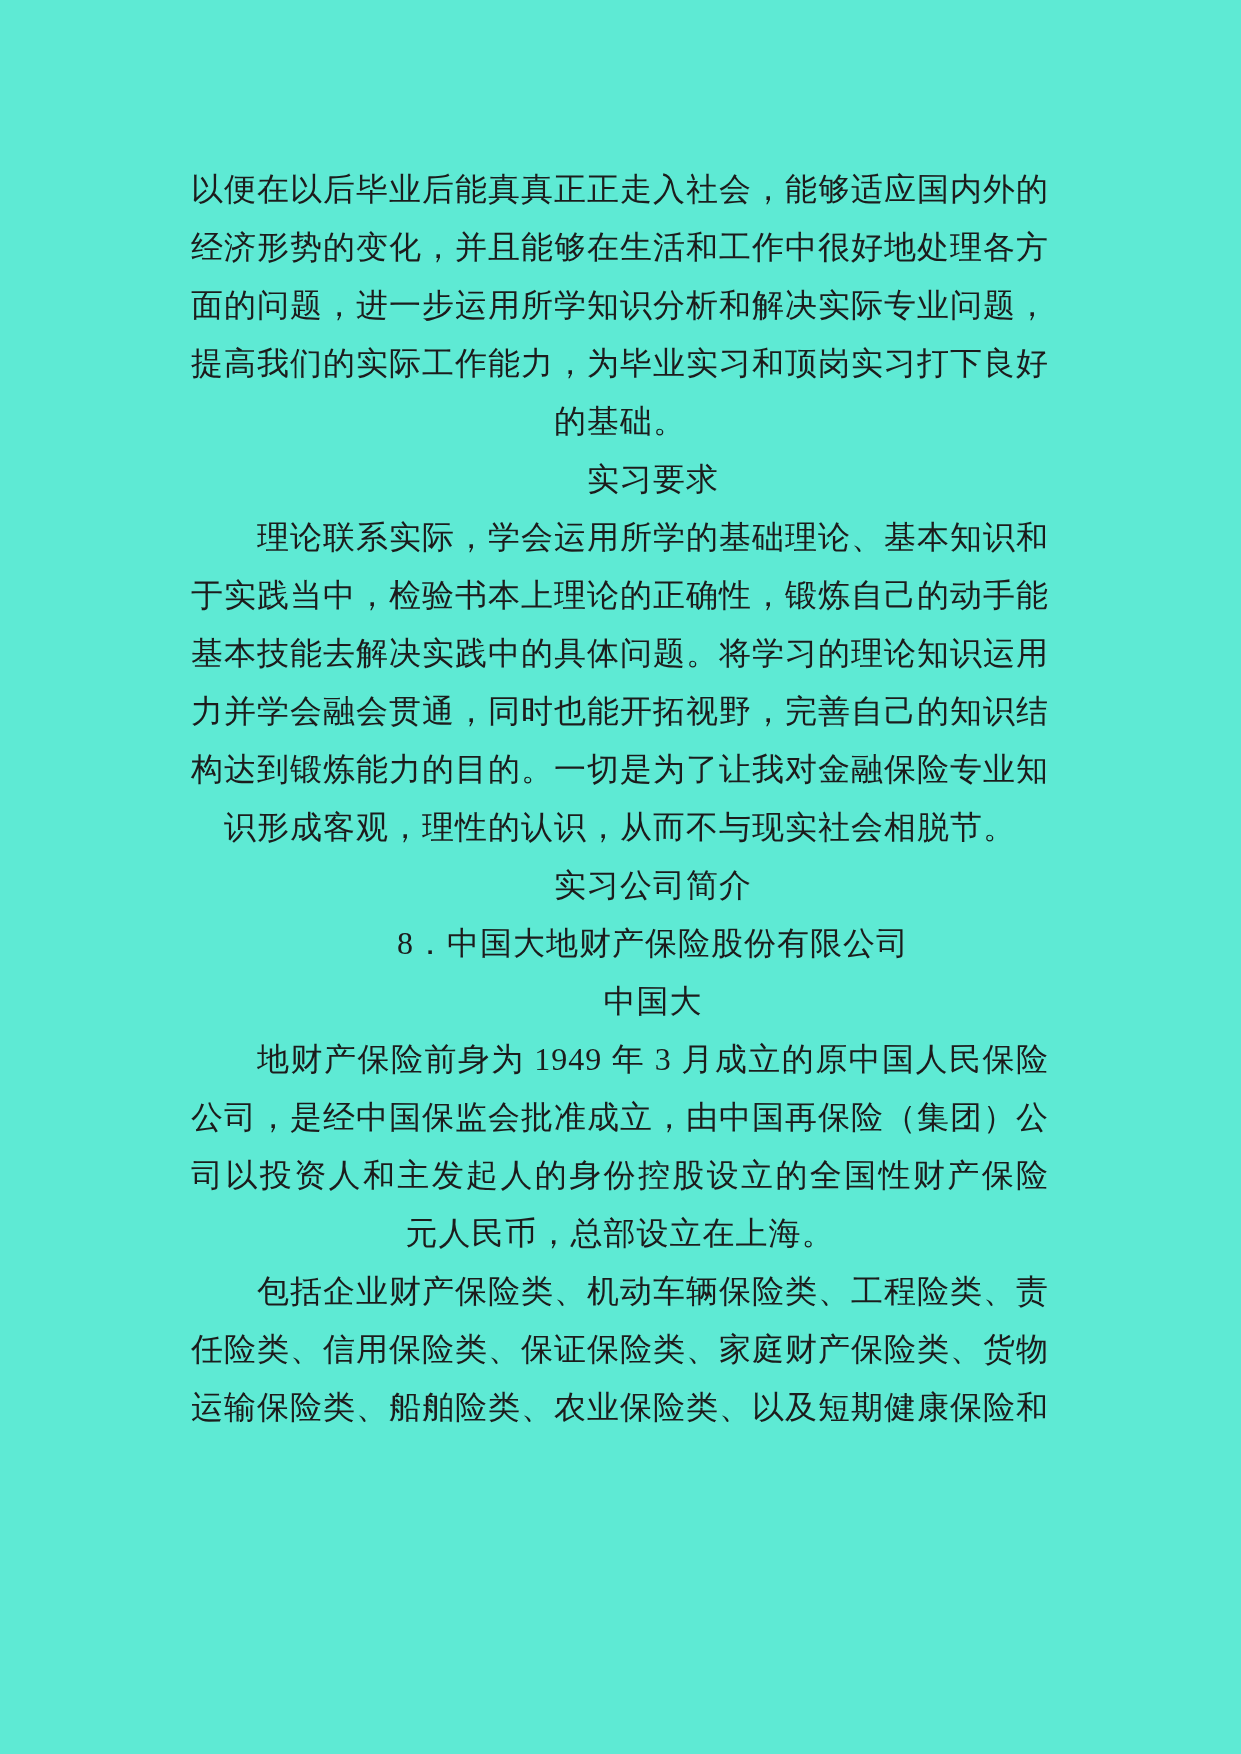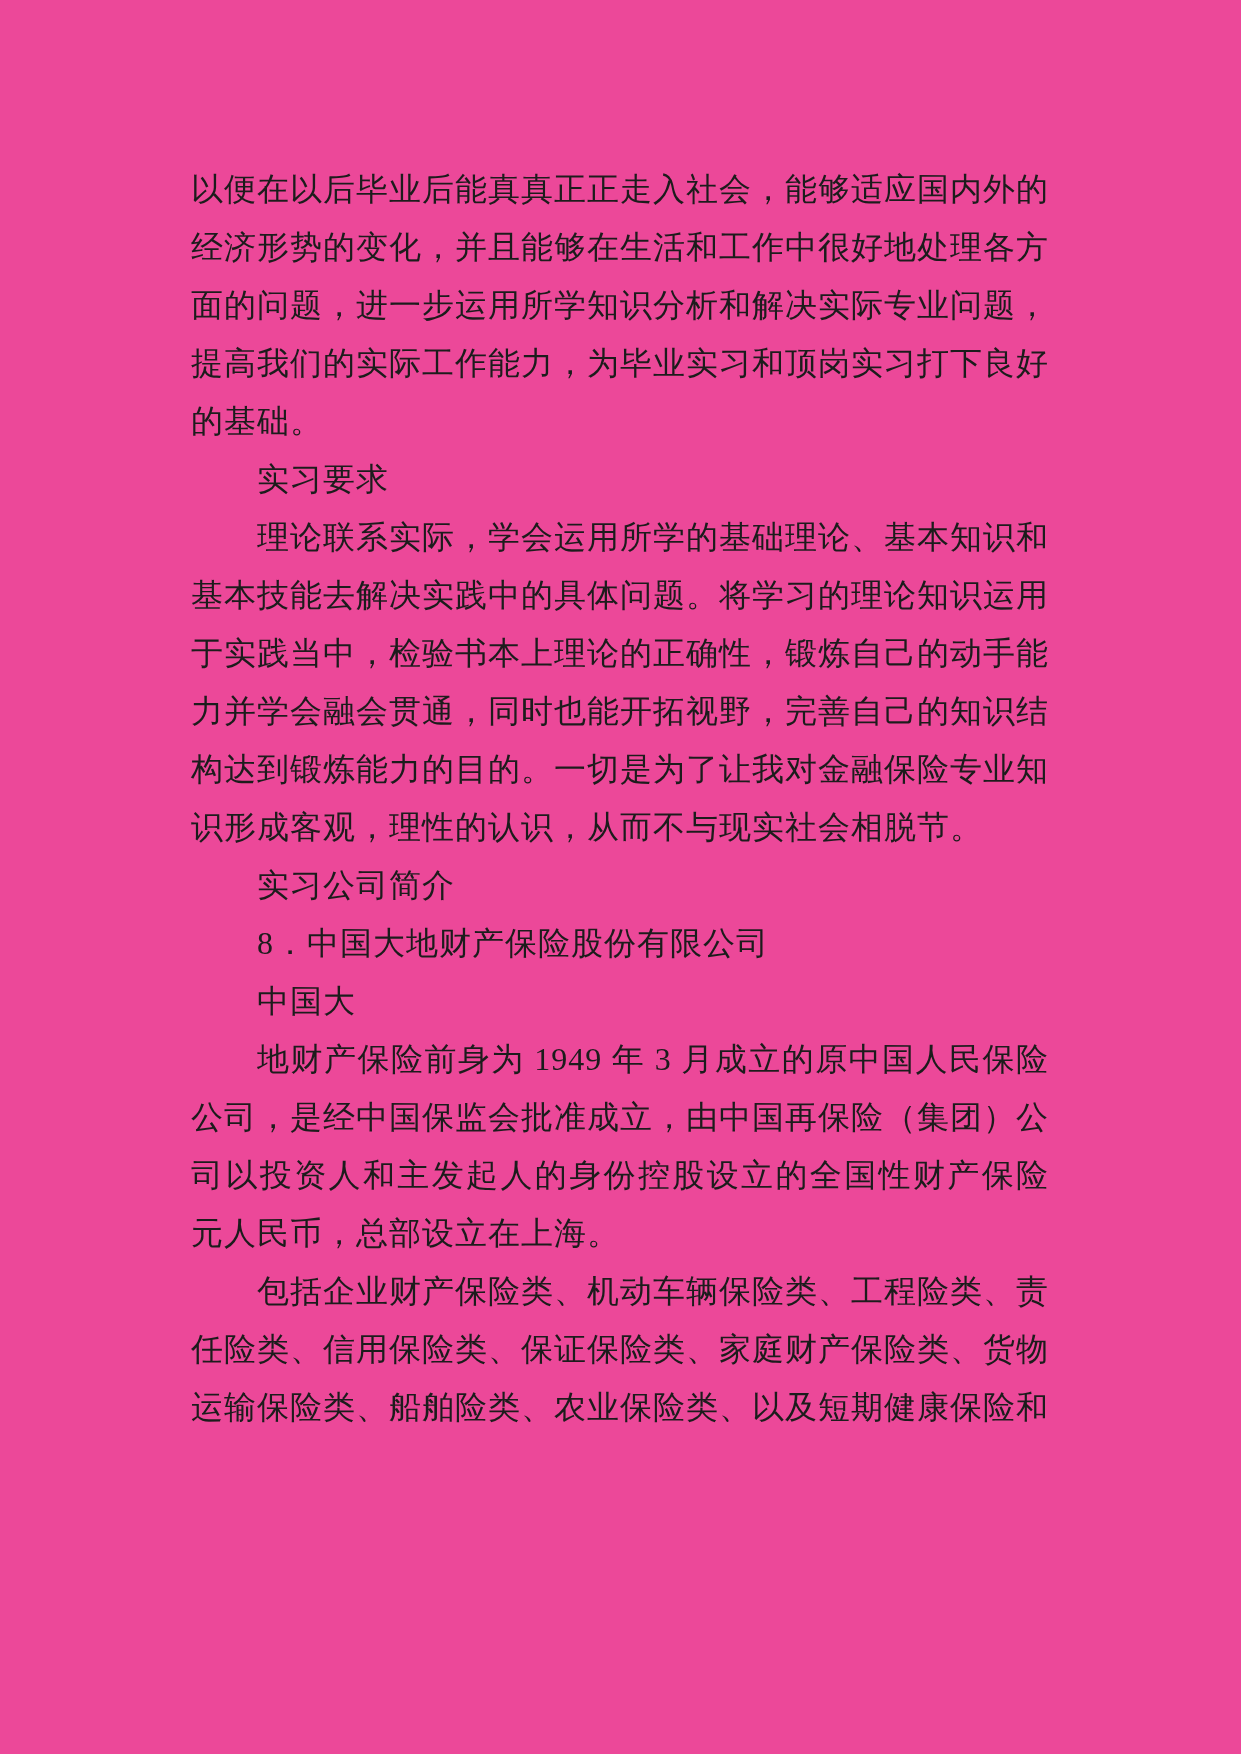--- a/index.html
+++ b/index.html
@@ -21,46 +21,46 @@
     width: 858px;
   }
   .line {
     height: 58px;
     line-height: 58px;
     font-size: 32px;
     letter-spacing: 1px;
     font-weight: 400;
     color: #1c1c1c;
     font-family: "Liberation Serif", "DejaVu Serif", serif;
-    text-align: left;
+    text-align: center;
     white-space: normal;
   }
   .line.justify {
     text-align: justify;
     text-align-last: justify;
     text-justify: inter-character;
   }
   .line.indent {
     padding-left: 66px;
   }
 </style>
 </head>
 <body>
 
-<div class="page" style="background: #ec4899;">
+<div class="page" style="background: #5eead4;">
   <div class="text-block" id="text-block" style="color: rgb(28, 28, 28);">
       <div class="line justify">以便在以后毕业后能真真正正走入社会，能够适应国内外的</div>
       <div class="line justify">经济形势的变化，并且能够在生活和工作中很好地处理各方</div>
       <div class="line justify">面的问题，进一步运用所学知识分析和解决实际专业问题，</div>
       <div class="line justify">提高我们的实际工作能力，为毕业实习和顶岗实习打下良好</div>
       <div class="line">的基础。</div>
       <div class="line indent">实习要求</div>
       <div class="line indent justify">理论联系实际，学会运用所学的基础理论、基本知识和</div>
+      <div class="line justify">于实践当中，检验书本上理论的正确性，锻炼自己的动手能</div>
       <div class="line justify">基本技能去解决实践中的具体问题。将学习的理论知识运用</div>
-      <div class="line justify">于实践当中，检验书本上理论的正确性，锻炼自己的动手能</div>
       <div class="line justify">力并学会融会贯通，同时也能开拓视野，完善自己的知识结</div>
       <div class="line justify">构达到锻炼能力的目的。一切是为了让我对金融保险专业知</div>
       <div class="line">识形成客观，理性的认识，从而不与现实社会相脱节。</div>
       <div class="line indent">实习公司简介</div>
       <div class="line indent">8．中国大地财产保险股份有限公司</div>
       <div class="line indent">中国大</div>
       <div class="line indent justify">地财产保险前身为 1949 年 3 月成立的原中国人民保险</div>
       <div class="line justify">公司，是经中国保监会批准成立，由中国再保险（集团）公</div>
       <div class="line justify">司以投资人和主发起人的身份控股设立的全国性财产保险</div>
       <div class="line">元人民币，总部设立在上海。</div>

